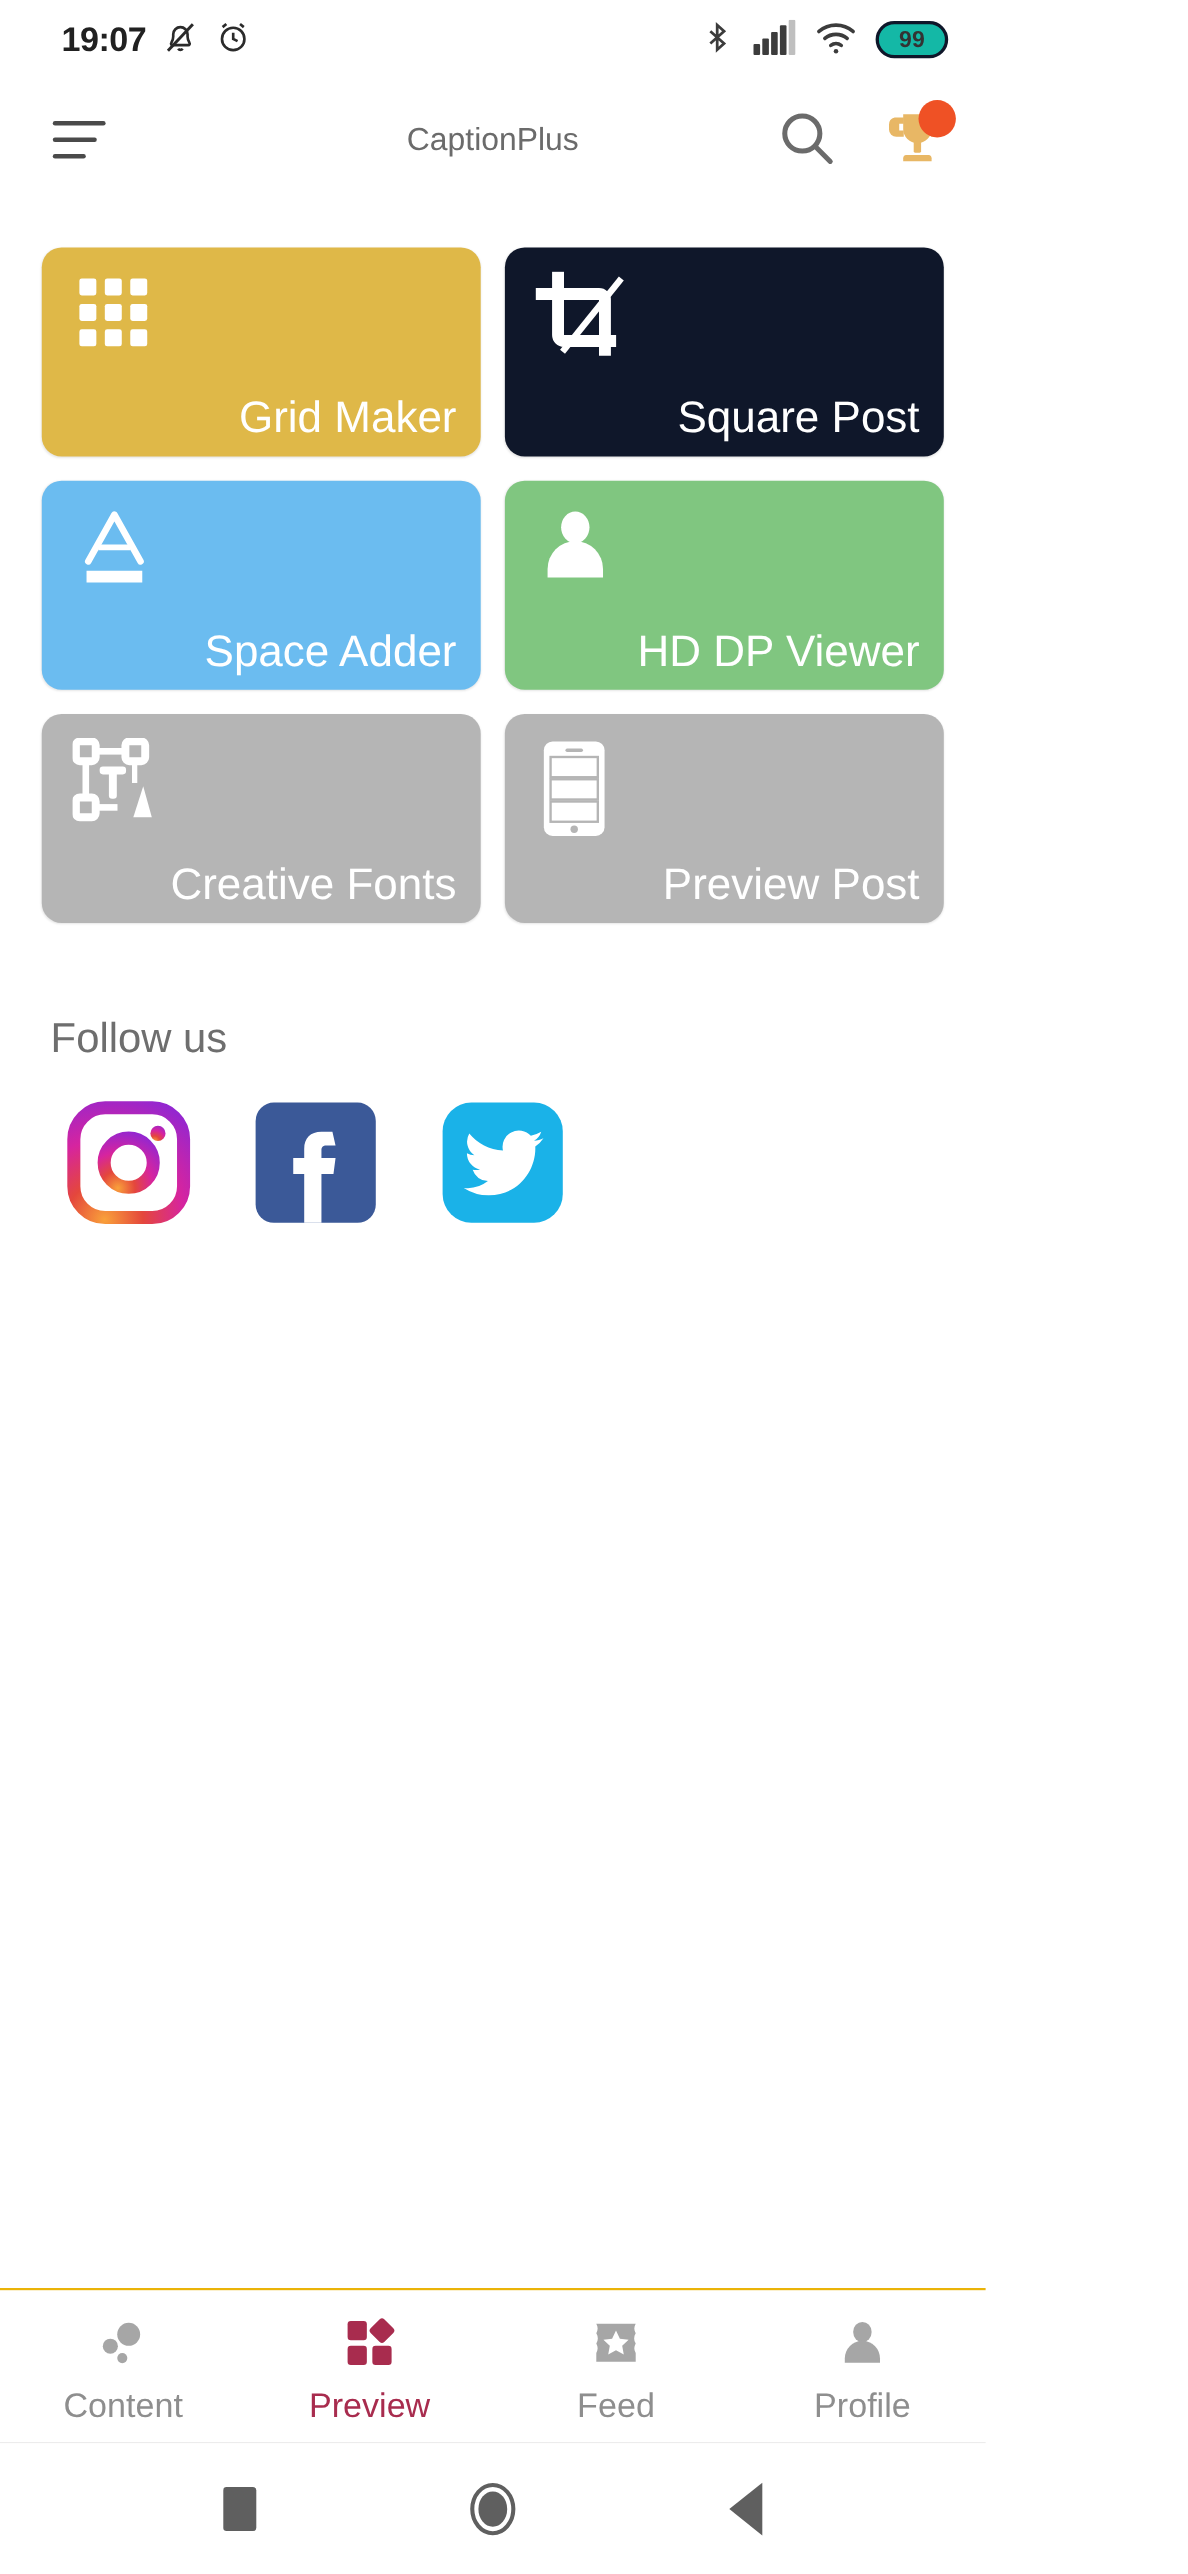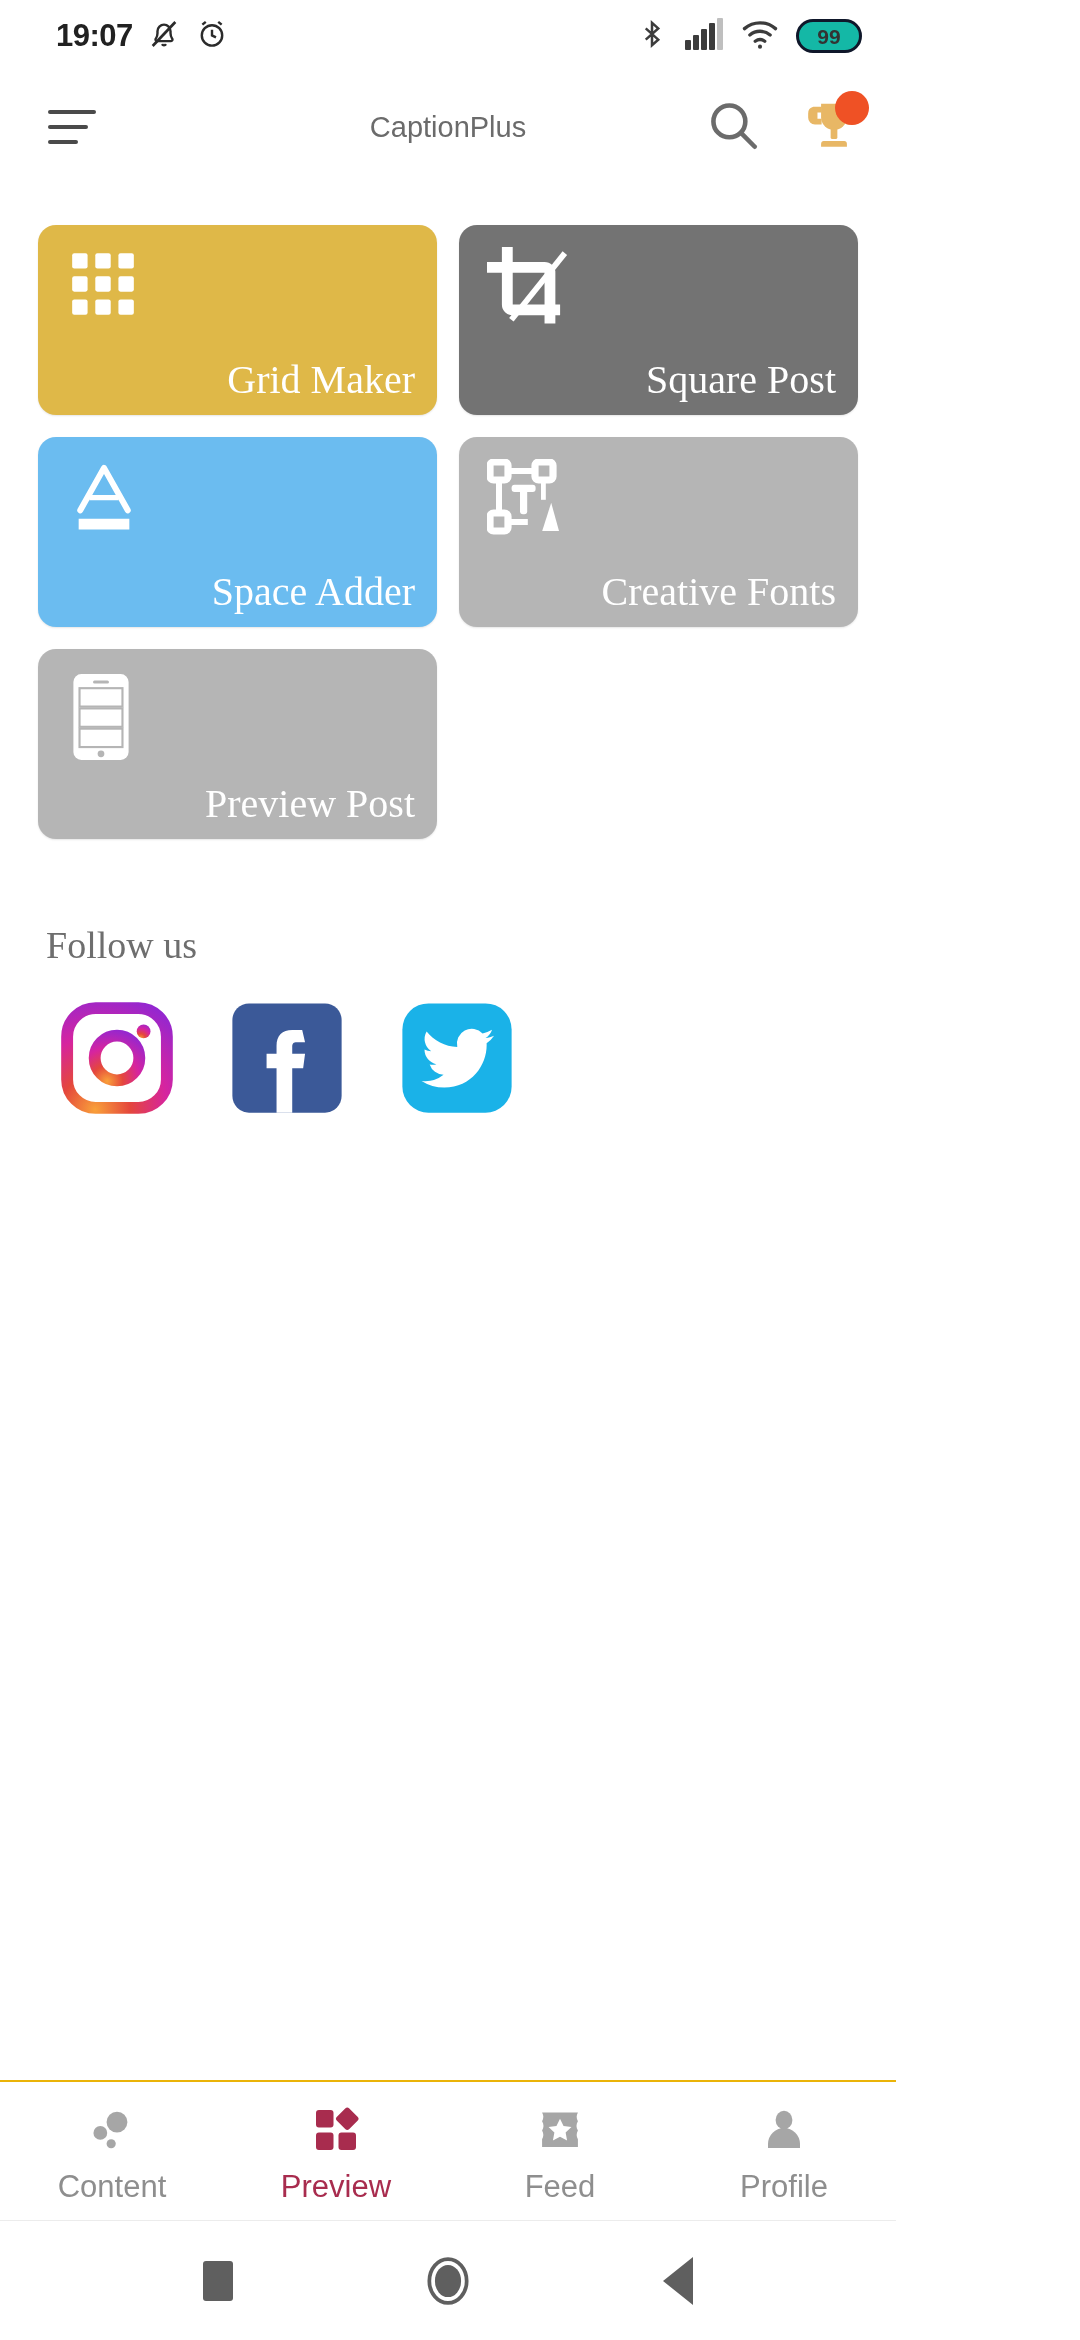--- a/index.html
+++ b/index.html
@@ -43,21 +43,21 @@
     pointer-events:none;
   }
   .appbar-actions { margin-left:auto; display:flex; align-items:center; gap:40px; position:relative; z-index:2; }
   .trophy-wrap { position:relative; width:64px; height:64px; display:flex; align-items:center; justify-content:center; }
   .badge-dot {
     position:absolute; top:-4px; right:-3px; width:34px; height:34px;
     border-radius:50%; background:#ef5125;
   }
 
   
-  .content { flex:1 1 auto; padding:0 38px; overflow:hidden;font-family:Liberation Serif, serif; }
+  .content { flex:1 1 auto; padding:0 38px; overflow:hidden; }
   .grid { display:grid; grid-template-columns:1fr 1fr; gap:22px; margin-top:43px; }
   .tile {
     position:relative; height:190px; border-radius:18px; overflow:hidden;
     cursor:pointer; box-shadow:0 1px 2px rgba(0,0,0,0.10);
   }
   .tile .t-icon { position:absolute; left:28px; top:22px; }
   .tile .t-label {
     position:absolute; right:22px; bottom:12px;
     color:#ffffff; font-size:40px; font-weight:400; letter-spacing:0px;
     white-space:nowrap;
@@ -184,21 +184,21 @@
               <rect x="9.5" y="9.5" width="5" height="5" rx="0.7"></rect>
               <rect x="17" y="9.5" width="5" height="5" rx="0.7"></rect>
             <rect x="2" y="17" width="5" height="5" rx="0.7"></rect>
               <rect x="9.5" y="17" width="5" height="5" rx="0.7"></rect>
               <rect x="17" y="17" width="5" height="5" rx="0.7"></rect>
           </svg>
         </span>
         <span class="t-label">Grid Maker</span>
       </div>
 
-      <div class="tile" id="tile1" style="background: #737373;">
+      <div class="tile" id="tile1" style="background: #0f172a;">
         <span class="t-icon">
           <svg width="88" height="88" viewBox="0 0 26 26" fill="none" stroke="#fff">
             <path d="M6 1.5V17a1.6 1.6 0 0 0 1.6 1.6H20" stroke-width="3.2" stroke-linecap="square"></path>
             <path d="M1.5 6H17c.9 0 1.6.7 1.6 1.6V21" stroke-width="3.2" stroke-linecap="square"></path>
             <line x1="23" y1="1.8" x2="7.2" y2="21.5" stroke-width="1.7"></line>
           </svg>
         </span>
         <span class="t-label">Square Post</span>
       </div>
 
@@ -206,20 +206,29 @@
         <span class="t-icon">
           <svg width="76" height="76" viewBox="0 0 24 24" fill="none" stroke="#fff">
             <path d="M4.5 16.2 12 2.8l7.5 13.4" stroke-width="1.9" stroke-linecap="round" stroke-linejoin="round"></path>
             <line x1="7.4" y1="12.2" x2="16.6" y2="12.2" stroke-width="1.7"></line>
             <line x1="4" y1="20.6" x2="20" y2="20.6" stroke-width="3.4" stroke-linecap="butt"></line>
           </svg>
         </span>
         <span class="t-label">Space Adder</span>
       </div>
 
+      <div class="tile" id="tile3" style="background: rgb(128, 198, 128);">
+        <span class="t-icon">
+          <svg width="72" height="72" viewBox="0 0 24 24" fill="#fff">
+            <ellipse cx="12" cy="6.8" rx="4.3" ry="4.8"></ellipse>
+            <path d="M3.6 22v-2.6a8.4 8.4 0 0 1 16.8 0V22z"></path>
+          </svg>
+        </span>
+        <span class="t-label">HD DP Viewer</span>
+      </div>
 
       <div class="tile" id="tile4" style="background: rgb(181, 181, 181);">
         <span class="t-icon">
           <svg width="78" height="78" viewBox="0 0 26 26" fill="#fff">
             <rect x="1" y="1" width="6" height="6" rx="1.2" fill="none" stroke="#fff" stroke-width="2.4"></rect>
             <rect x="16" y="1" width="6" height="6" rx="1.2" fill="none" stroke="#fff" stroke-width="2.4"></rect>
             <rect x="1" y="18" width="6" height="6" rx="1.2" fill="none" stroke="#fff" stroke-width="2.4"></rect>
             <rect x="6.6" y="3" width="10" height="2"></rect>
             <rect x="3" y="6.6" width="2" height="12"></rect>
             <rect x="18" y="6.6" width="1.6" height="7"></rect>

